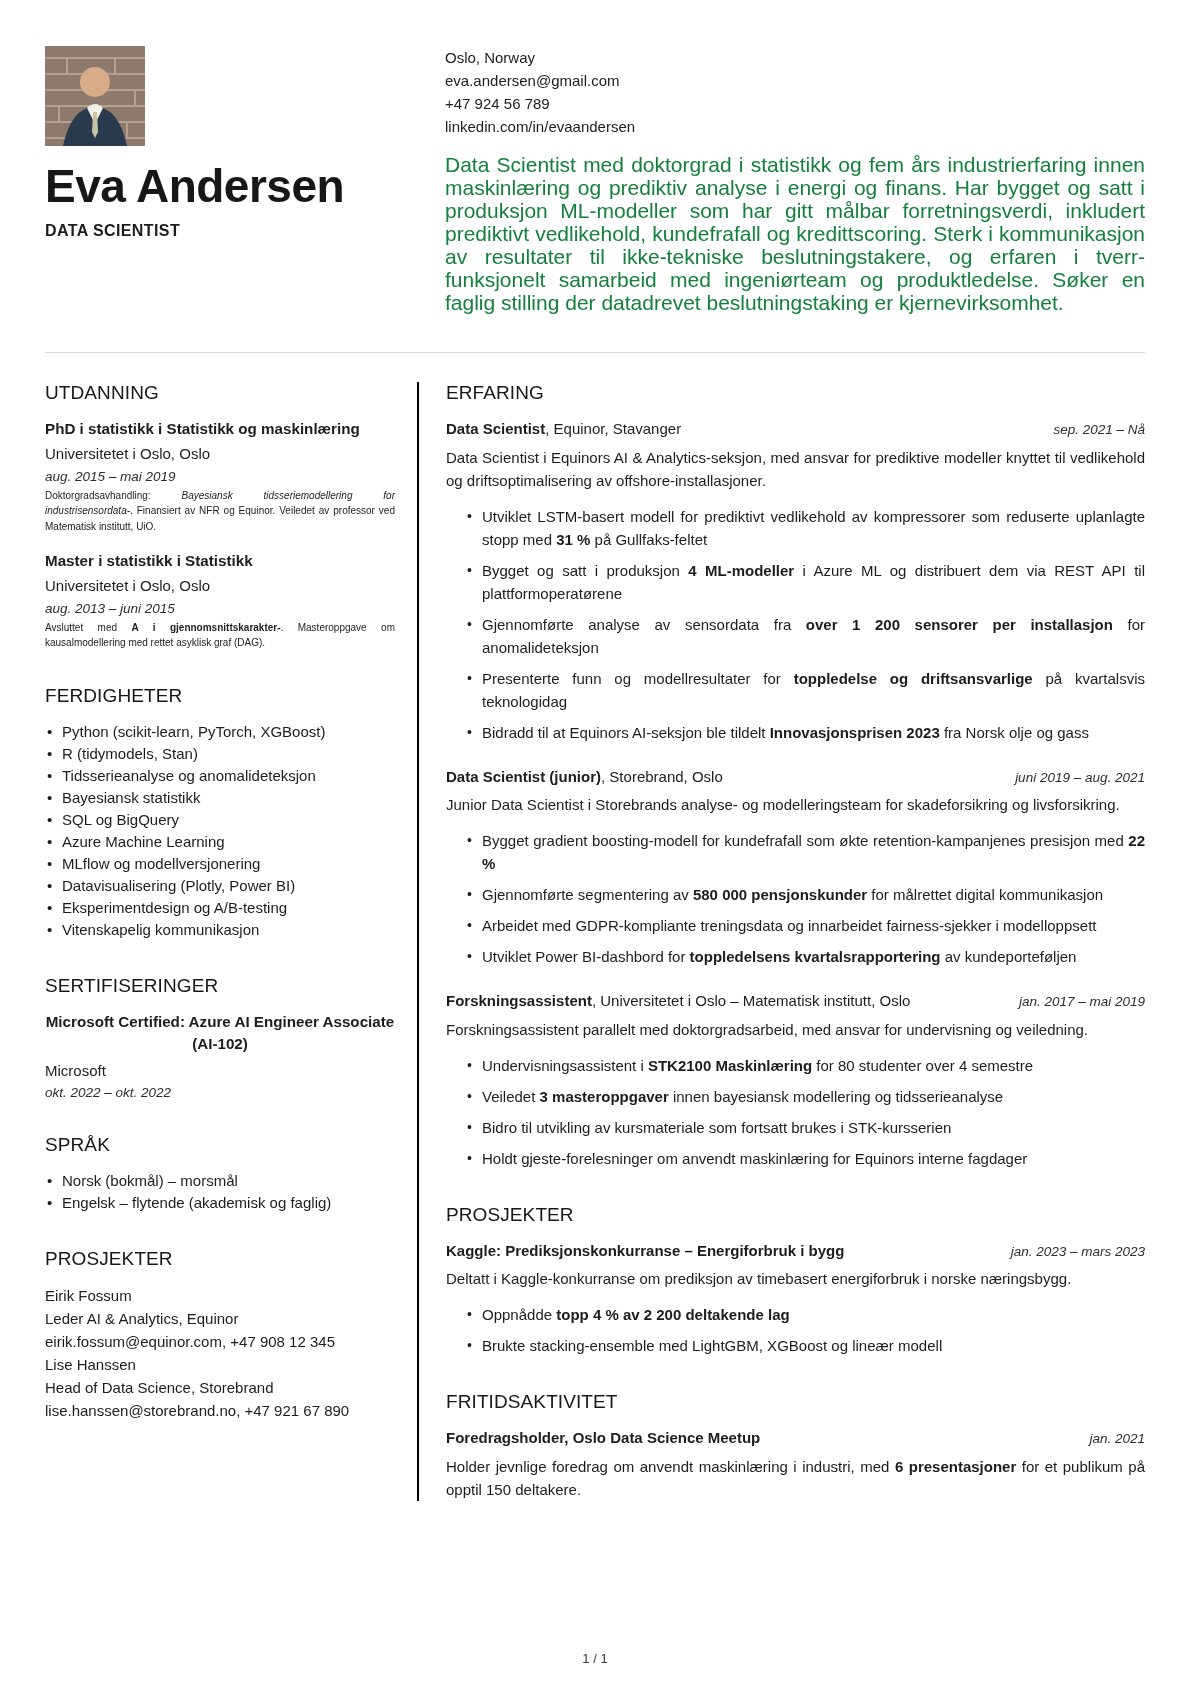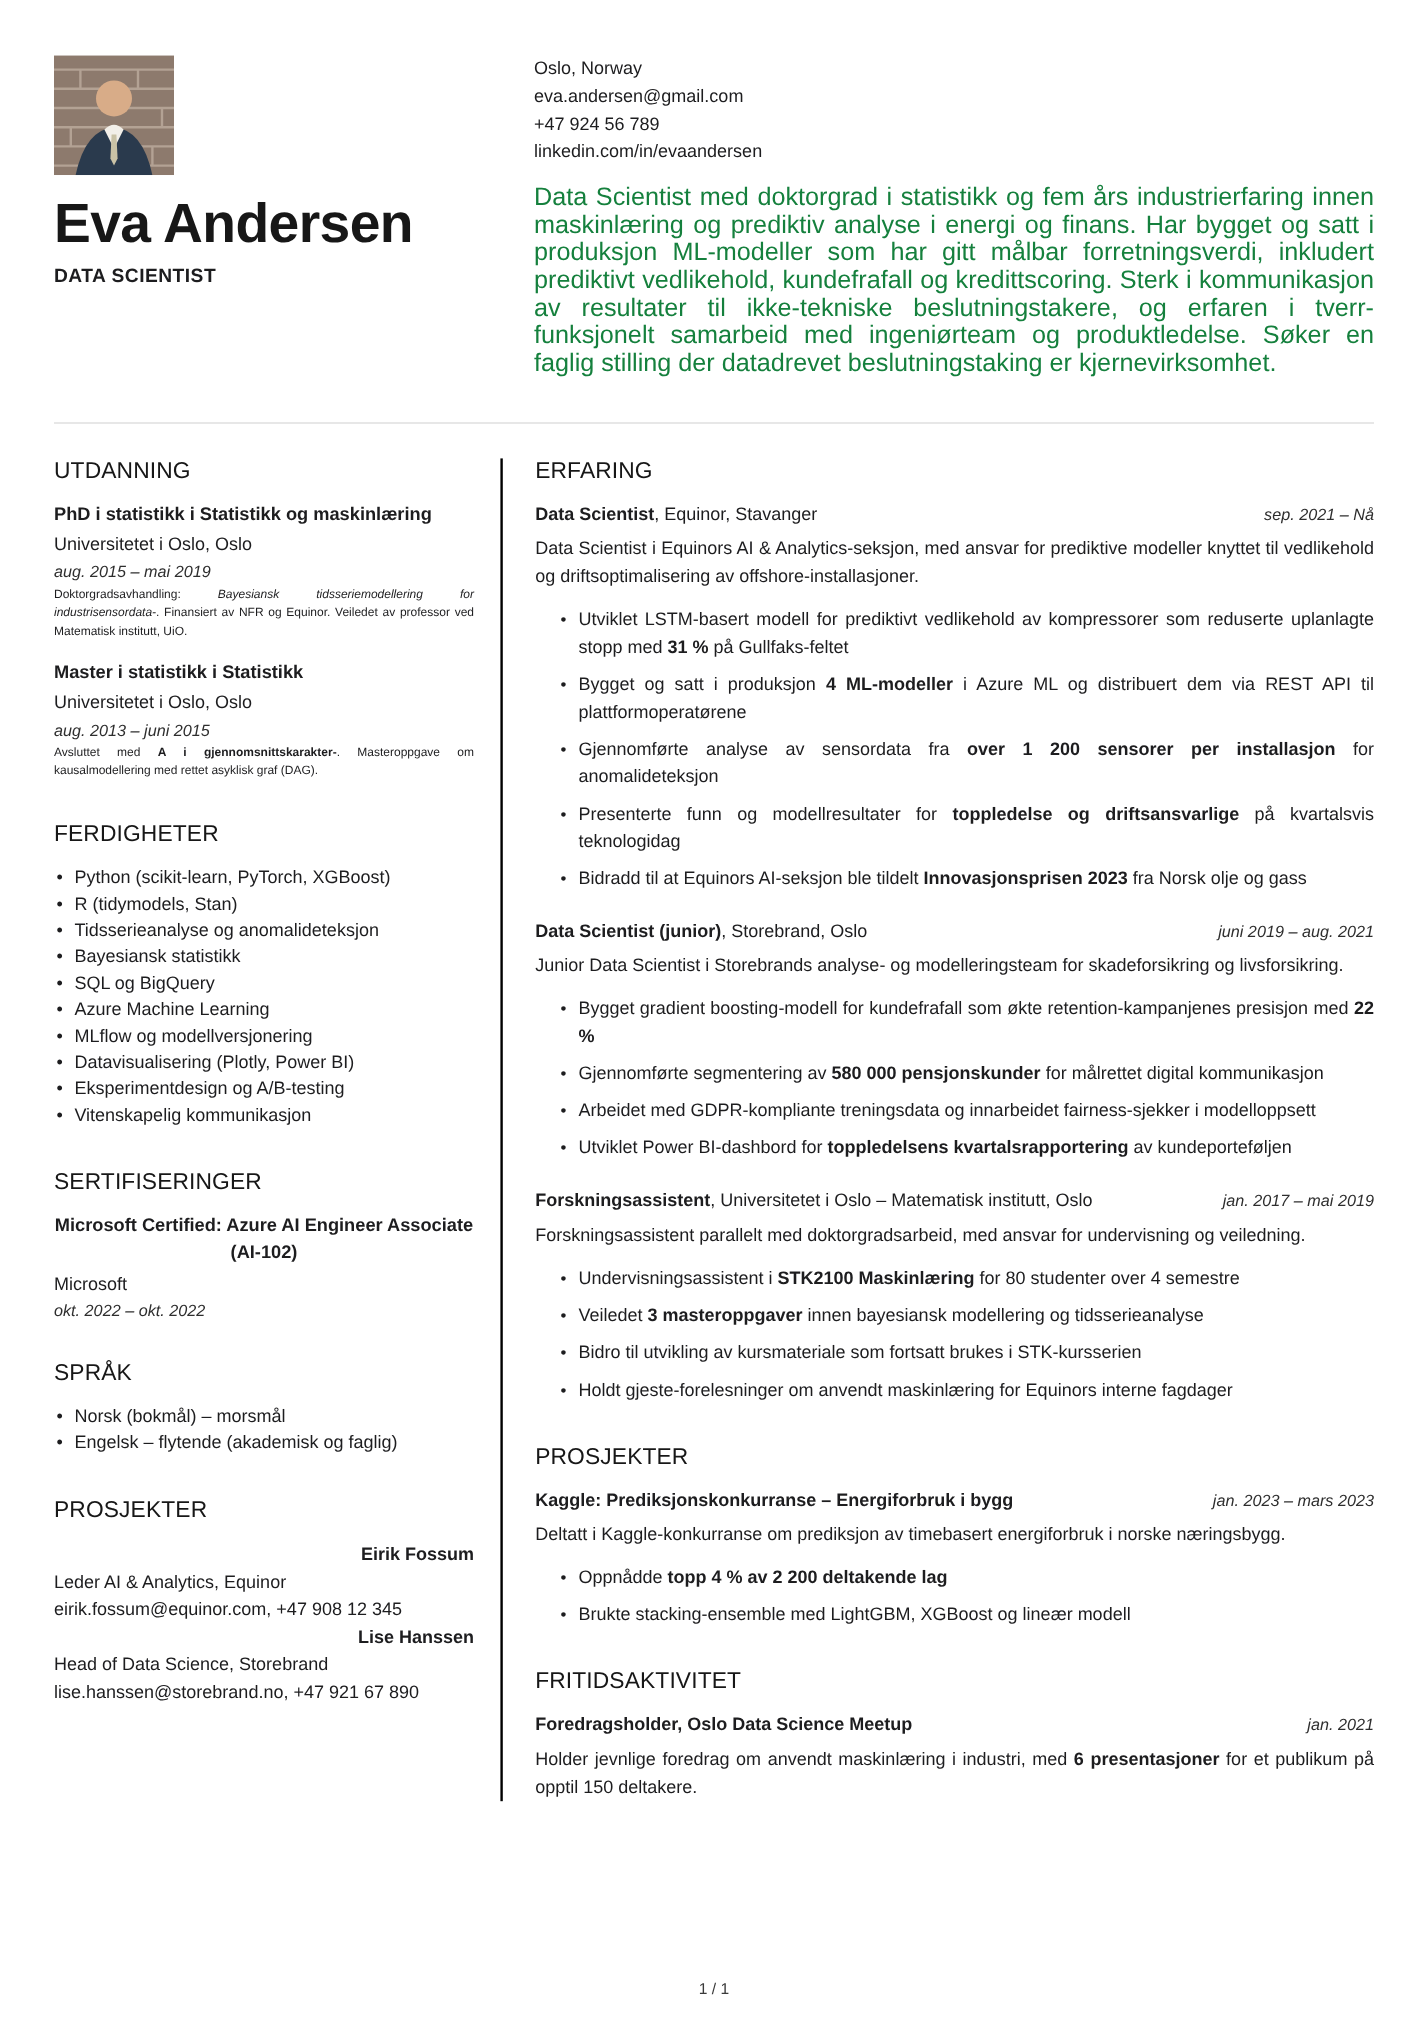--- a/index.html
+++ b/index.html
@@ -46,21 +46,21 @@
   .dates-it { font-style:italic; font-size:13.5px; color:#2e2e2e; margin-top:3px; }
   .edu-desc { margin-top:4px; font-size:10px; line-height:1.55; text-align:justify; }
 
   ul.plain { list-style:none; }
   ul.plain li { position:relative; padding-left:17px; font-size:15px; line-height:22px; }
   ul.plain li::before { content:"•"; position:absolute; left:2px; }
 
   .cert-name { font-size:15.2px; font-weight:700; line-height:1.45;text-align:center; }
   .cert-issuer { font-size:15px; line-height:1.5; margin-top:5px; }
 
-  .ref-name { font-size:15px; font-weight:700; line-height:23px;text-align:right; }
+  .ref-name { font-size:15px; font-weight:400; line-height:23px; }
   .ref-role, .ref-contact { font-size:15px; line-height:23px; }
 
   
   .entry + .entry { margin-top:22px; }
   .entry-head { display:flex; align-items:baseline; justify-content:space-between; }
   .entry-title-line { font-size:15px; line-height:1.5; min-width:0; }
   .entry-title-line .b { font-weight:700; }
   .entry-date { flex:0 0 auto; margin-left:14px; white-space:nowrap; font-style:italic; font-size:13.5px; color:#2e2e2e; }
   .entry-desc { margin-top:5px; font-size:15px; line-height:23px; text-align:justify; }
   ul.bullets { list-style:none; margin-top:13px; margin-left:21px; }

